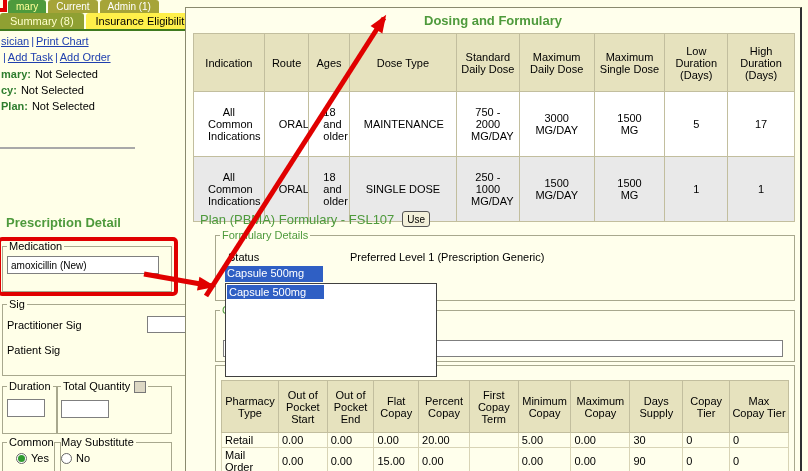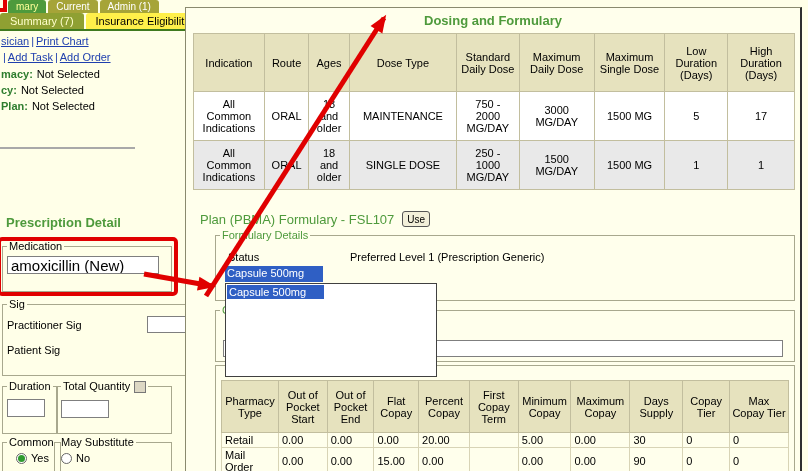--- a/index.html
+++ b/index.html
@@ -36,21 +36,21 @@
 
   .alert-box { position: absolute; left: 0; top: 147px; width: 135px; border: 1px solid #A9A9A9; background: #fff; }
   .alert-cell { padding: 3px 4px; border-bottom: 1px solid #A9A9A9; }
   .alert-cell:last-child { border-bottom: none; }
   .alert-cell.red { color: #CC0000; }
 
   .rx-title { position: absolute; left: 6px; top: 215px; color: var(--accent-green); font-weight: bold; font-size: 13px; }
 
   .fs { position: absolute; border: 1px solid #A8A88E; margin: 0; padding: 2px 4px; }
   .fs legend { font-size: 11px; padding: 0 2px; }
-  .txt { border: 1px solid #7F7F7F; background: #fff; font-size: 15px; font-family: inherit; height: 18px; padding: 1px 3px; }
+  .txt { border: 1px solid #7F7F7F; background: #fff; font-size: 10px; font-family: inherit; height: 18px; padding: 1px 3px; }
 
   .fs-med { left: 2px; top: 240px; width: 170px; height: 52px; }
   .med-input { width: 152px; margin-top: 2px; }
   .fs-sig { left: 2px; top: 298px; width: 192px; height: 78px; }
   .sig-row { display: flex; align-items: center; height: 25px; }
   .sig-label { flex: 1; }
   .sig-input { width: 42px; height: 17px; }
   .fs-dur { left: 2px; top: 380px; width: 52px; height: 54px; }
   .dur-input { width: 38px; margin-top: 5px; }
   .fs-qty { left: 56px; top: 380px; width: 116px; height: 54px; }
@@ -69,21 +69,21 @@
            background: #FFFFEC; border: 1px solid #8A8A6E; border-right: 2px solid #2F2F2F; z-index: 10; }
   .pp-title { position: absolute; top: 5px; left: 0; width: 100%; text-align: center;
               color: var(--accent-green); font-weight: bold; font-size: 13px; }
 
   .tbl { border-collapse: collapse; table-layout: fixed; }
   .tbl th, .tbl td { border: 1px solid #C2BE9E; font-size: 11px; font-weight: normal; overflow: hidden; }
   .tbl thead th { background: var(--header-khaki); text-align: center; padding: 2px; vertical-align: middle; }
 
   .dosing { position: absolute; left: 7px; top: 25px; width: 602px; }
   .dosing thead th { height: 58px; }
-  .dosing td { height: 46px; text-align: center; padding: 6px; vertical-align: middle; }
+  .dosing td { height: 46px; text-align: center; padding: 14px; vertical-align: middle; }
   .dosing tbody tr:nth-child(1) { background: #fff; }
   .dosing tbody tr:nth-child(2) { background: #E9E9E9; }
   .dosing th:nth-child(1){width:70px}.dosing th:nth-child(2){width:44px}
   .dosing th:nth-child(3){width:40px}.dosing th:nth-child(4){width:106px}
   .dosing th:nth-child(5){width:62px}.dosing th:nth-child(6){width:74px}
   .dosing th:nth-child(7){width:70px}.dosing th:nth-child(8){width:62px}
   .dosing th:nth-child(9){width:66px}
 
   .plan-row { position: absolute; left: 14px; top: 203px; display: flex; align-items: center; gap: 8px; }
   .plan-title { color: var(--accent-green); font-size: 13px; }
@@ -126,34 +126,34 @@
 <body>
 
 <div class="screen">
 
   <div class="tabs-row1">
     <div class="tab t-green">mary</div>
     <div class="tab t-olive">Current</div>
     <div class="tab t-olive">Admin (1)</div>
   </div>
   <div class="tabs-row2">
-    <div class="tab2 t-dark">Summary (7)</div>
+    <div class="tab2 t-dark">Summary (8)</div>
     <div class="tab2 t-yellow">Insurance Eligibilit</div>
   </div>
   <div class="tab-underline"></div>
 
   <div class="links l1">
     <a class="lnk">sician</a><span class="sep">|</span><a class="lnk">Print Chart</a>
   </div>
   <div class="links l2">
     <span class="sep">|</span><a class="lnk">Add Task</a><span class="sep">|</span><a class="lnk">Add Order</a>
   </div>
 
   <div class="selrow s0">
-    <span class="sel-label">macy:</span><span class="sel-value">Not Selected</span>
+    <span class="sel-label">mary:</span><span class="sel-value">Not Selected</span>
   </div>
   <div class="selrow s1">
     <span class="sel-label">cy:</span><span class="sel-value">Not Selected</span>
   </div>
   <div class="selrow s2">
     <span class="sel-label">Plan:</span><span class="sel-value">Not Selected</span>
   </div>
 
   <div class="alert-box">
   </div>

